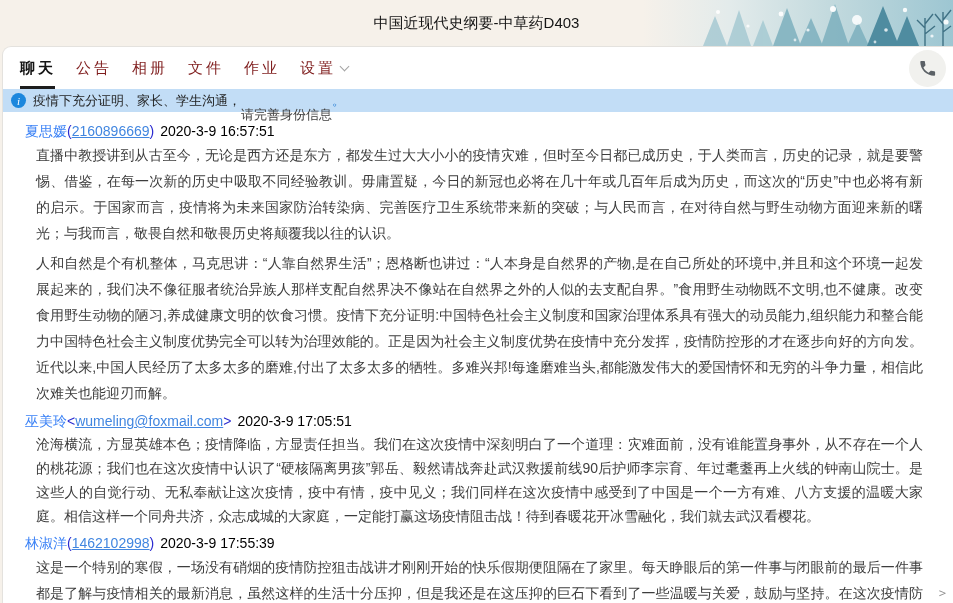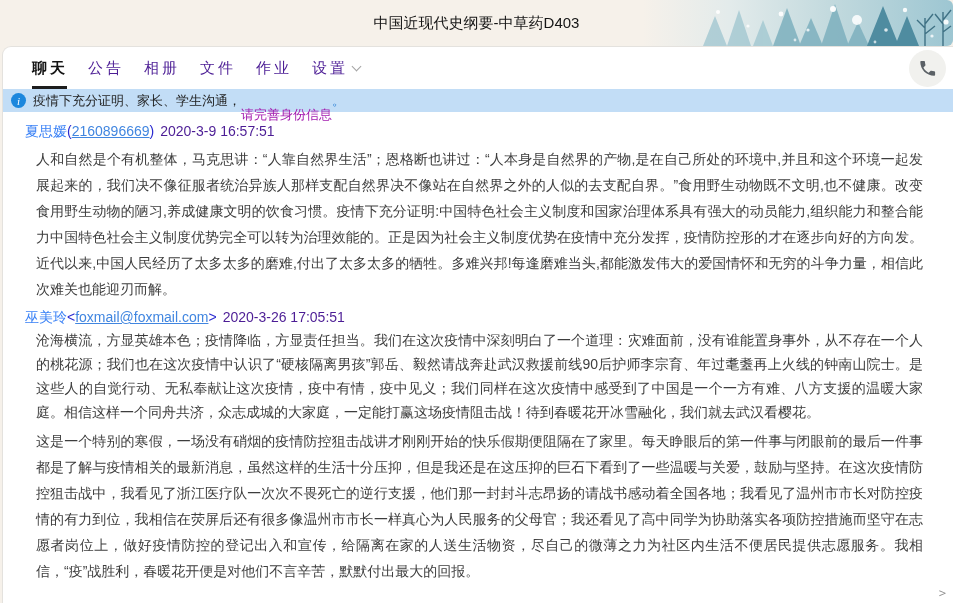--- a/index.html
+++ b/index.html
@@ -2,62 +2,62 @@
 <html><head>
 <meta charset="utf-8">
 <style>
   * { margin:0; padding:0; box-sizing:border-box; }
   html,body { width:953px; height:603px; overflow:hidden; }
   body { font-family:"Liberation Sans","DejaVu Sans",sans-serif; background:#f6f1ea; position:relative; }
 
   .window { position:absolute; inset:0; width:953px; height:603px; }
 
   
-  .header { position:relative; height:46px; background:#f6f1ea; overflow:hidden;border-radius:6px; }
+  .header { position:relative; height:46px; background:#f6f1ea; overflow:hidden; }
   .header-art { position:absolute; right:0; top:0; width:310px; height:46px; }
   .header-title { position:absolute; left:0; right:0; top:0; height:46px;
                   display:flex; align-items:center; justify-content:center;
                   font-size:15px; color:#151515; }
 
   
   .card { position:absolute; top:46px; left:2px; right:0; bottom:0;
           background:#ffffff; border-top:1px solid #e4e2de; border-left:1px solid #e4e2de;
           border-top-left-radius:9px; overflow:hidden; }
 
   
-  .tabbar { height:42px; display:flex; align-items:center; padding-left:17px; position:relative;margin-left:12px; }
-  .tab { font-size:15px; letter-spacing:3px; color:#4c1d95; margin-right:20px;
+  .tabbar { height:42px; display:flex; align-items:center; padding-left:17px; position:relative; }
+  .tab { font-size:15px; letter-spacing:3px; color:#7f1d1d; margin-right:20px;
          height:42px; display:flex; align-items:center; cursor:pointer; position:relative; }
   .tab.active { color:#141414; font-weight:bold; }
   .tab.active::after { content:""; position:absolute; left:0; right:1px; bottom:0;
                        height:3px; background:#1d1d1d; }
   .caret { width:7px; height:7px; border-right:1.6px solid #a3a3a3; border-bottom:1.6px solid #a3a3a3;
            transform:rotate(45deg); margin-left:5px; margin-top:-4px; display:inline-block; }
   .phone-btn { position:absolute; right:7px; top:3px; width:37px; height:37px; border-radius:50%;
                background:#f1f1ee; display:flex; align-items:center; justify-content:center; cursor:pointer; }
 
   
   .notice { height:23px; background:#c2ddf6; display:flex; align-items:center;
             padding-left:8px; font-size:13px; color:#1e1e1e; }
   .info-icon { width:15px; height:15px; min-width:15px; border-radius:50%; background:#1c87dd;
                color:#fff; display:flex; align-items:center; justify-content:center;
                font-size:11px; font-style:italic; font-family:"Liberation Serif",serif;
                margin-right:7px; }
-  .notice-link { color:#a21caf; cursor:pointer; text-decoration:none;margin-top:28px; }
+  .notice-link { color:#404040; cursor:pointer; text-decoration:none;margin-top:28px; }
   .notice-suffix { color:#1673d1; }
 
   
   .chat { padding-top:4px; }
   .msg { margin-top:4px; }
   .msg-head { padding-left:22px; font-size:14px; color:#2b2bd0; line-height:22px; white-space:nowrap; }
   .sender { color:#3b82f6; cursor:pointer; }
   .sender.underlined { }
   .bracket { color:#2b2bd0; }
   .account { color:#4186e0; text-decoration:underline; cursor:pointer; }
-  .time { color:#4c1d95; margin-left:6px; }
+  .time { color:#000000; margin-left:6px; }
   .msg-body { padding:0 30px 0 33px; font-size:14px; color:#3d3d3d;
               line-height:26px; text-align:justify; }
   .msg-body.compact { line-height:24px; }
 
   .resize-grip { position:absolute; right:5px; bottom:4px; width:12px; height:12px;
                  color:#8f8f8f; font-size:13px; line-height:12px; cursor:nwse-resize; }
 </style>
 </head>
 <body>
 
@@ -150,34 +150,38 @@
         <a class="notice-link">请完善身份信息</a>
         <span class="notice-suffix">。</span>
     </div>
 
     <div class="chat">
 
       <div class="msg">
         <div class="msg-head">
           <span class="sender">夏思媛</span><span class="bracket">(</span><a class="account">2160896669</a><span class="bracket">)</span><span class="time">2020-3-9 16:57:51</span>
         </div>
+        <div class="msg-body">直播中教授讲到从古至今，无论是西方还是东方，都发生过大大小小的疫情灾难，但时至今日都已成历史，于人类而言，历史的记录，就是要警惕、借鉴，在每一次新的历史中吸取不同经验教训。毋庸置疑，今日的新冠也必将在几十年或几百年后成为历史，而这次的“历史”中也必将有新的启示。于国家而言，疫情将为未来国家防治转染病、完善医疗卫生系统带来新的突破；与人民而言，在对待自然与野生动物方面迎来新的曙光；与我而言，敬畏自然和敬畏历史将颠覆我以往的认识。</div>
       </div>
 
       <div class="msg">
         <div class="msg-body">人和自然是个有机整体，马克思讲：“人靠自然界生活”；恩格断也讲过：“人本身是自然界的产物,是在自己所处的环境中,并且和这个环境一起发展起来的，我们决不像征服者统治异族人那样支配自然界决不像站在自然界之外的人似的去支配自界。”食用野生动物既不文明,也不健康。改变食用野生动物的陋习,养成健康文明的饮食习惯。疫情下充分证明:中国特色社会主义制度和国家治理体系具有强大的动员能力,组织能力和整合能力中国特色社会主义制度优势完全可以转为治理效能的。正是因为社会主义制度优势在疫情中充分发挥，疫情防控形的才在逐步向好的方向发。近代以来,中国人民经历了太多太多的磨难,付出了太多太多的牺牲。多难兴邦!每逢磨难当头,都能激发伟大的爱国情怀和无穷的斗争力量，相信此次难关也能迎刃而解。</div>
       </div>
 
       <div class="msg">
         <div class="msg-head">
-          <span class="sender underlined">巫美玲</span><span class="bracket">&lt;</span><a class="account">foxmail@foxmail.com</a><span class="bracket">&gt;</span><span class="time">2020-3-26 17:05:51</span>
+          <span class="sender underlined">巫美玲</span><span class="bracket">&lt;</span><a class="account">wumeling@foxmail.com</a><span class="bracket">&gt;</span><span class="time">2020-3-9 17:05:51</span>
         </div>
         <div class="msg-body compact">沧海横流，方显英雄本色；疫情降临，方显责任担当。我们在这次疫情中深刻明白了一个道理：灾难面前，没有谁能置身事外，从不存在一个人的桃花源；我们也在这次疫情中认识了“硬核隔离男孩”郭岳、毅然请战奔赴武汉救援前线90后护师李宗育、年过耄耋再上火线的钟南山院士。是这些人的自觉行动、无私奉献让这次疫情，疫中有情，疫中见义；我们同样在这次疫情中感受到了中国是一个一方有难、八方支援的温暖大家庭。相信这样一个同舟共济，众志成城的大家庭，一定能打赢这场疫情阻击战！待到春暖花开冰雪融化，我们就去武汉看樱花。</div>
       </div>
 
       <div class="msg">
+        <div class="msg-head">
+          <span class="sender">林淑洋</span><span class="bracket">(</span><a class="account">1462102998</a><span class="bracket">)</span><span class="time">2020-3-9 17:55:39</span>
+        </div>
         <div class="msg-body">这是一个特别的寒假，一场没有硝烟的疫情防控狙击战讲才刚刚开始的快乐假期便阻隔在了家里。每天睁眼后的第一件事与闭眼前的最后一件事都是了解与疫情相关的最新消息，虽然这样的生活十分压抑，但是我还是在这压抑的巨石下看到了一些温暖与关爱，鼓励与坚持。在这次疫情防控狙击战中，我看见了浙江医疗队一次次不畏死亡的逆行支援，他们那一封封斗志昂扬的请战书感动着全国各地；我看见了温州市市长对防控疫情的有力到位，我相信在荧屏后还有很多像温州市市长一样真心为人民服务的父母官；我还看见了高中同学为协助落实各项防控措施而坚守在志愿者岗位上，做好疫情防控的登记出入和宣传，给隔离在家的人送生活物资，尽自己的微薄之力为社区内生活不便居民提供志愿服务。我相信，“疫”战胜利，春暖花开便是对他们不言辛苦，默默付出最大的回报。</div>
       </div>
 
     </div>
 
     <div class="resize-grip">＞</div>
   </div>
 </div>
 
 </body></html>

